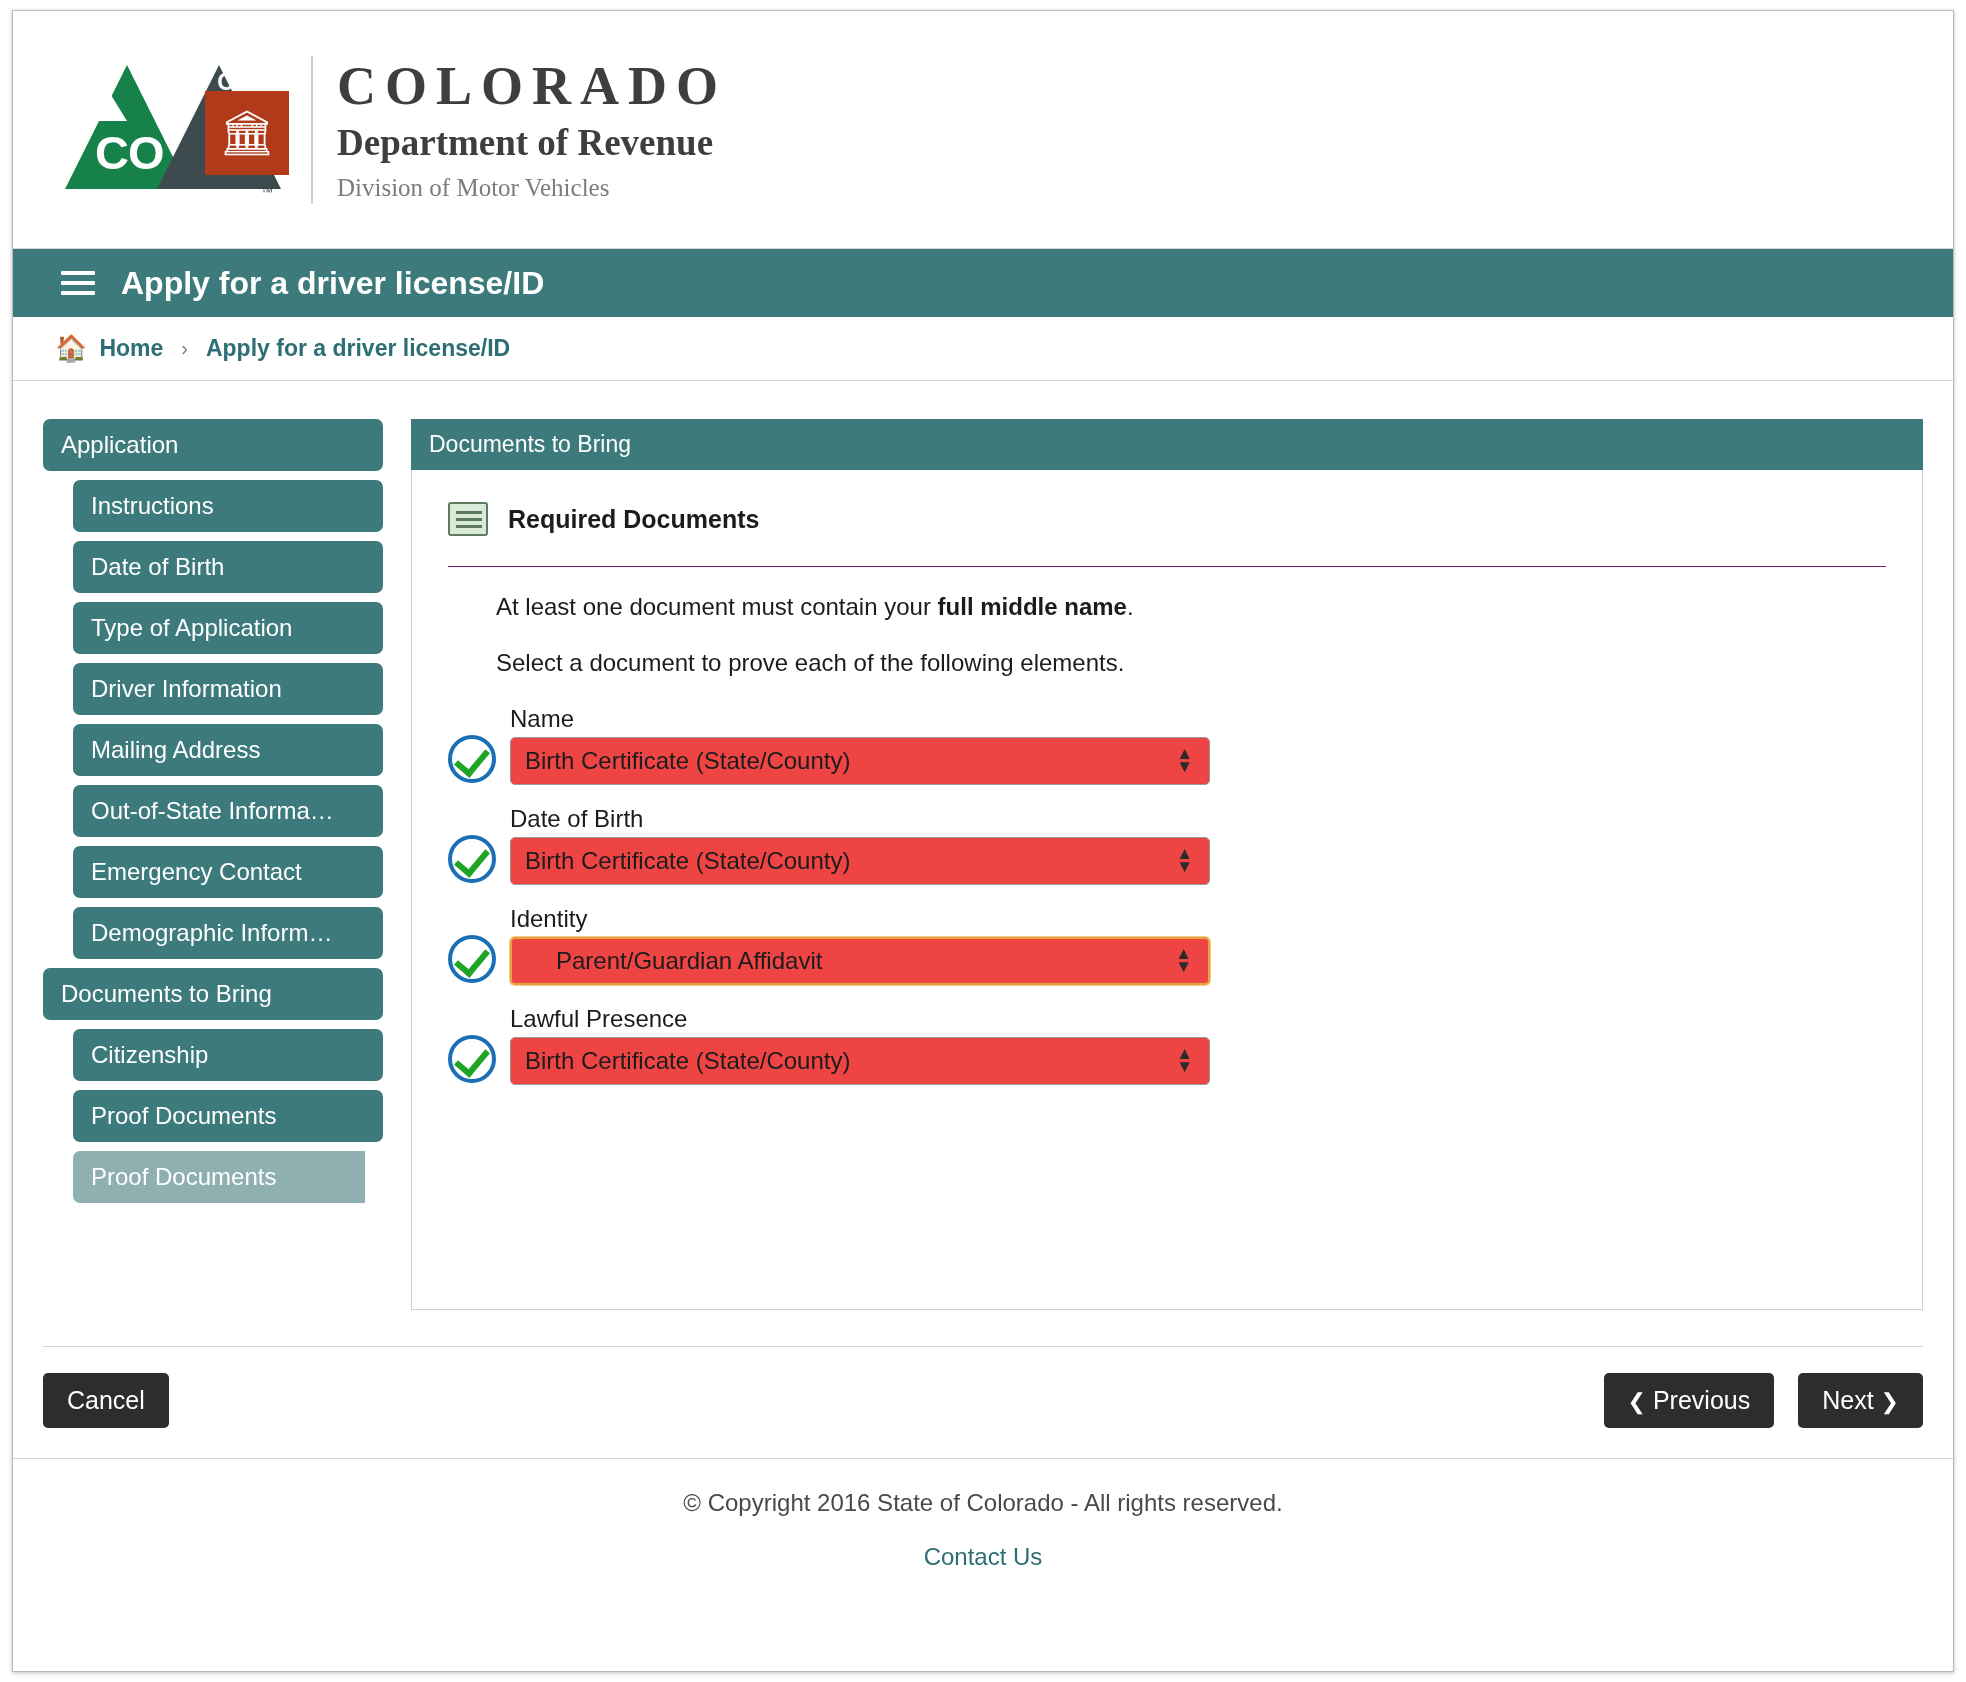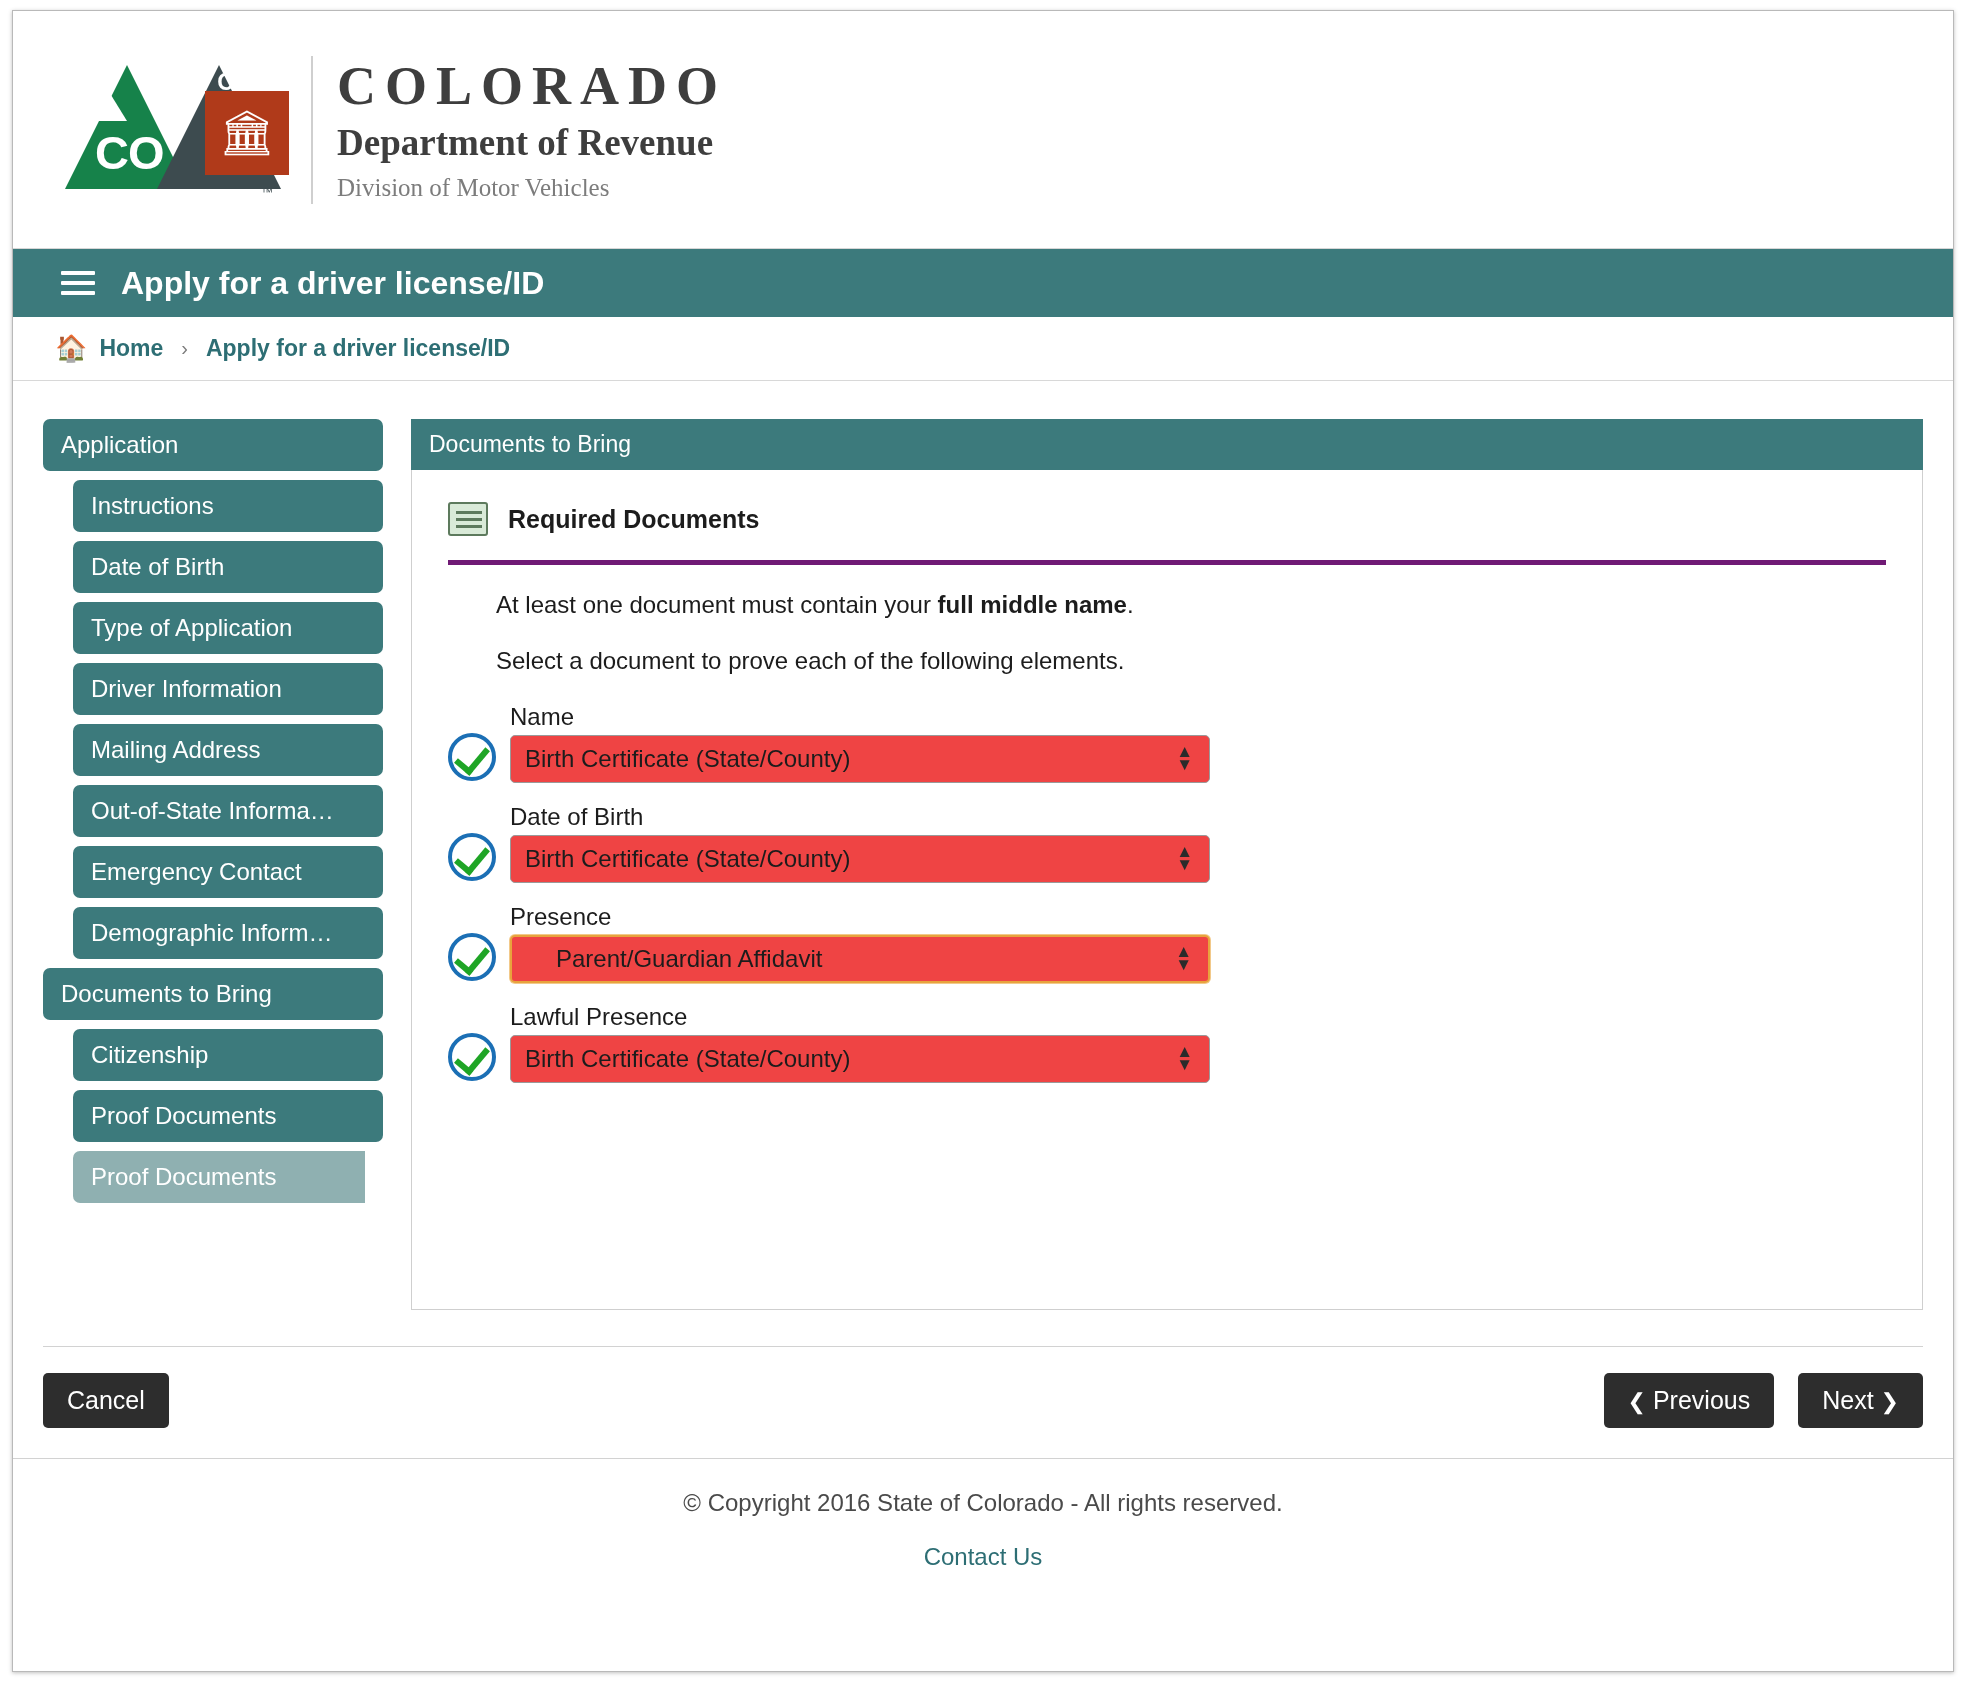--- a/index.html
+++ b/index.html
@@ -237,22 +237,22 @@
   }
   .panel-body {
     border: 1px solid #cfcfcf;
     border-top: none;
     padding: 32px 36px 40px 36px;
     min-height: 840px;
   }
   .req-head {
     display: flex;
     align-items: center;
-    border-bottom: 5px solid #701a75;
-    padding-bottom: 24px;
+    border-bottom: 1px solid #701a75;
+    padding-bottom: 30px;
     margin-bottom: 26px;
   }
   .doc-icon {
     width: 40px; height: 34px;
     background: #d9ead8;
     border: 2px solid #5d7a5d;
     border-radius: 3px;
     margin-right: 20px;
     position: relative;
     flex: none;
@@ -466,21 +466,21 @@
                     <span>▲</span>
                     <span>▼</span>
                   </span>
               </div>
             </div>
           </div>
 
           <div class="field-row">
             <div class="check"></div>
             <div class="field-col">
-              <div class="field-label">Presence</div>
+              <div class="field-label">Identity</div>
               <div class="select-box focused">
                 <span>Parent/Guardian Affidavit</span>
                 <span class="spin">
                     <span>▲</span>
                     <span>▼</span>
                   </span>
               </div>
             </div>
           </div>
 

